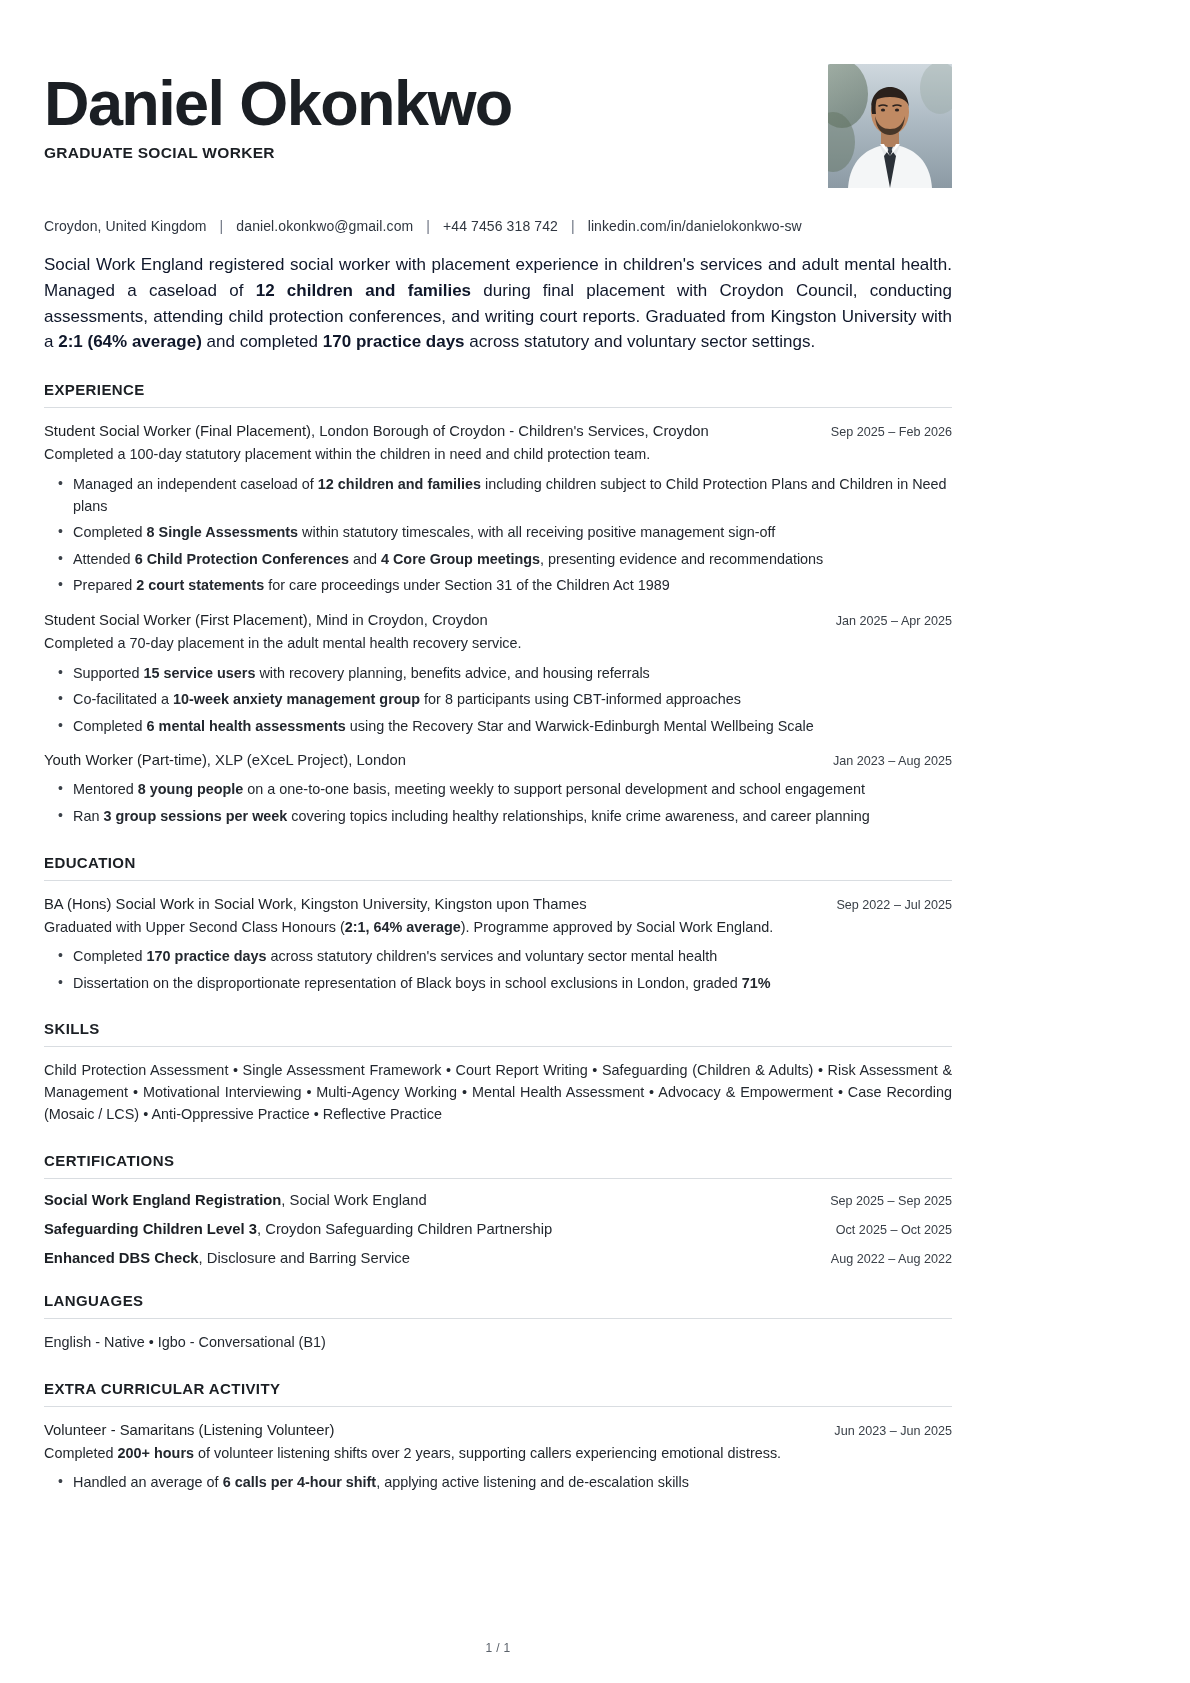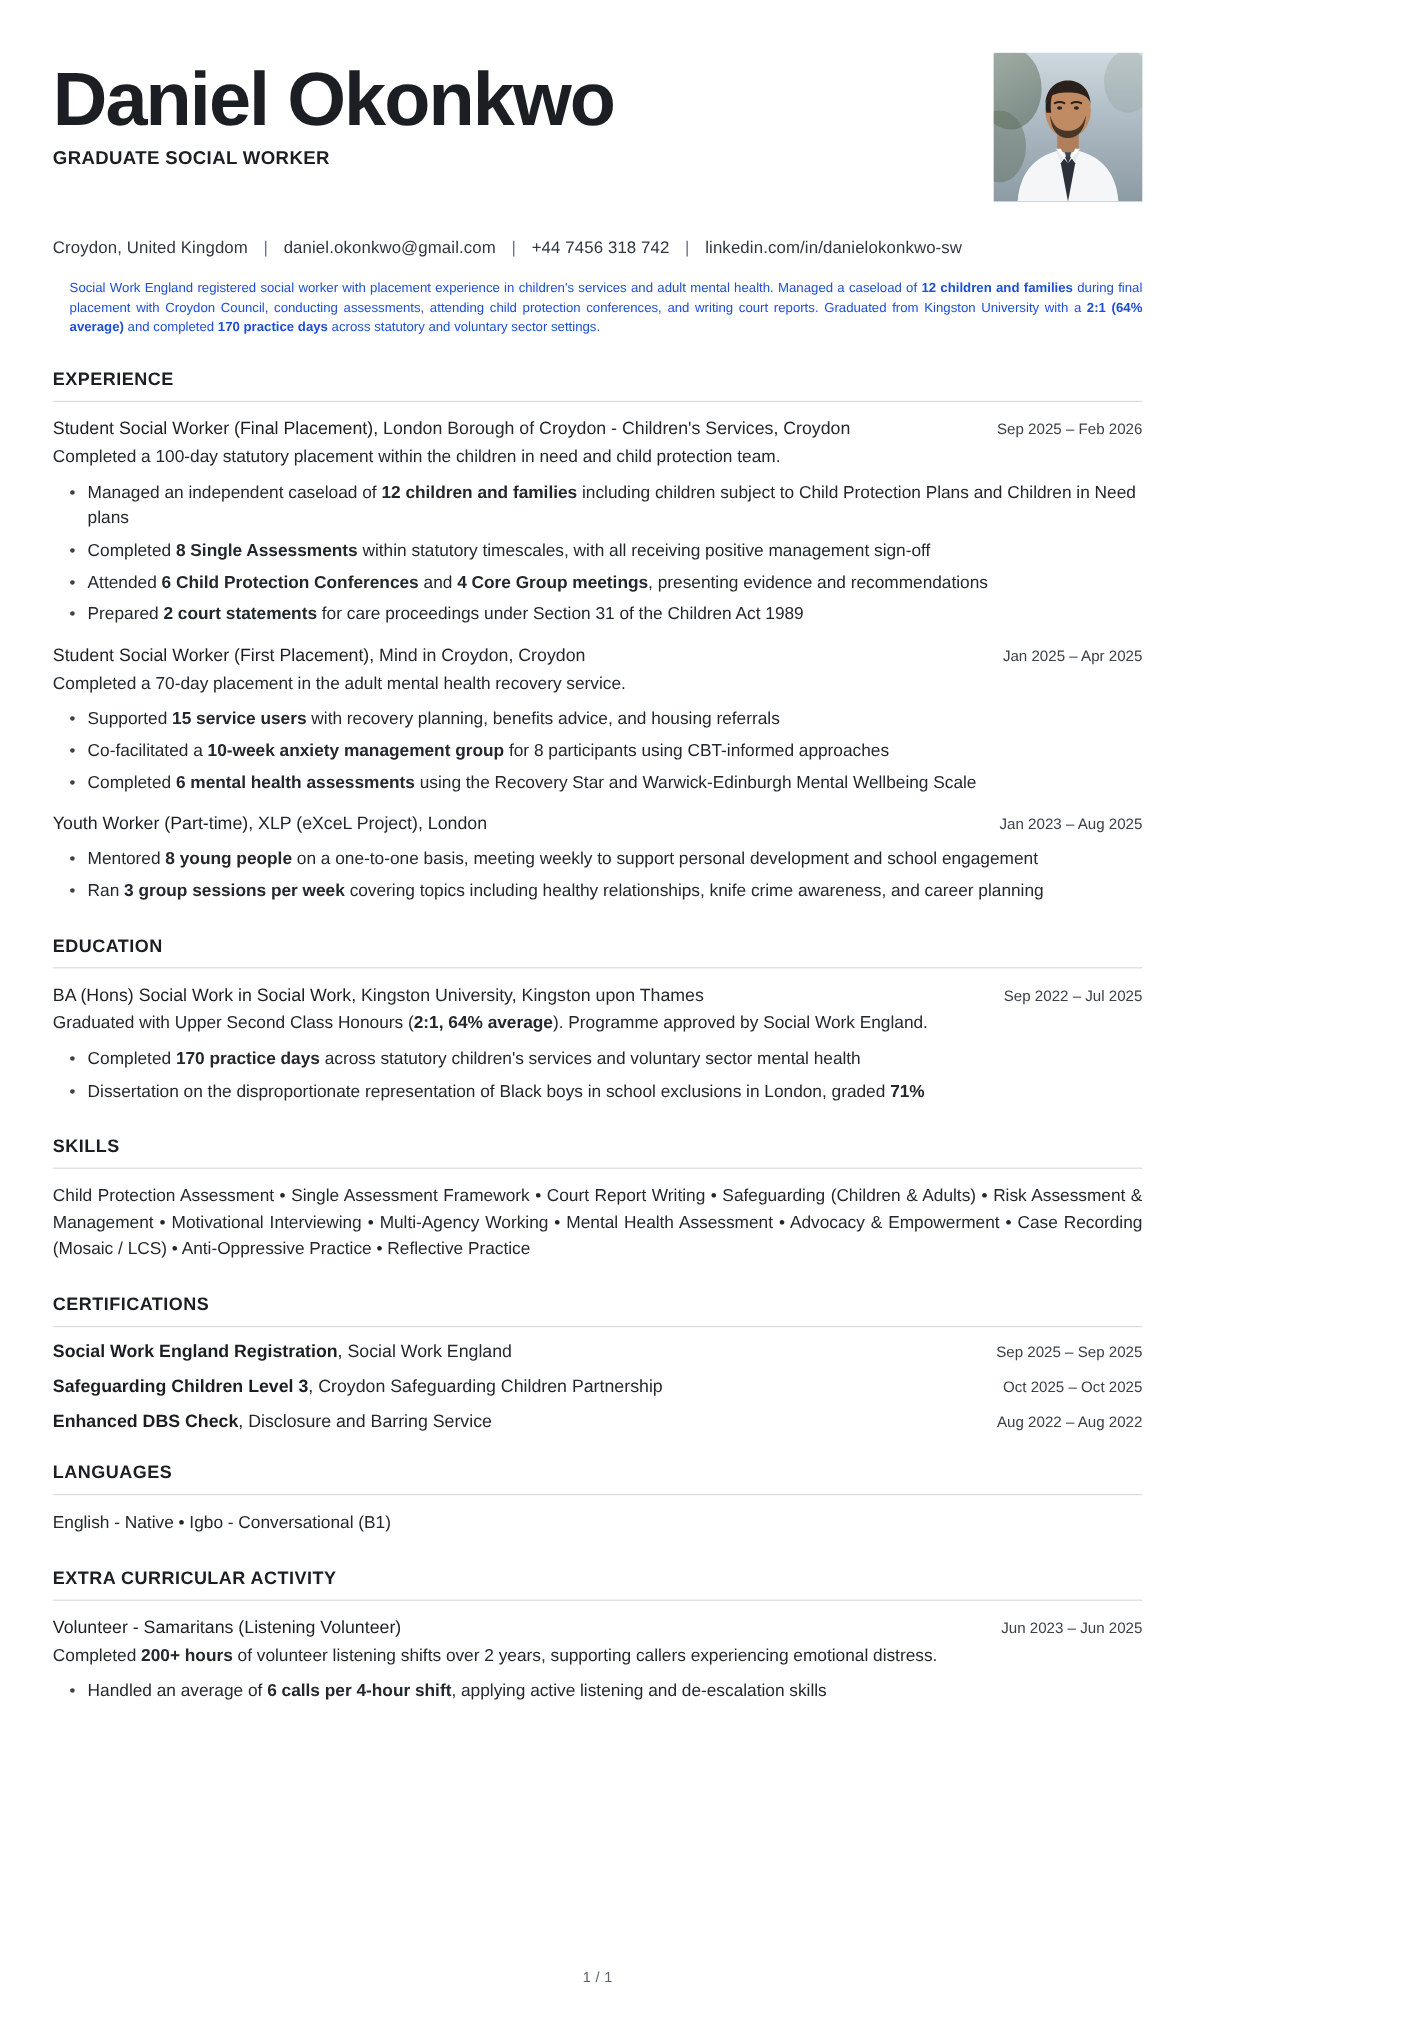--- a/index.html
+++ b/index.html
@@ -13,21 +13,21 @@
     font-family: "Liberation Sans", sans-serif;
     color: #23282f;
     -webkit-font-smoothing: antialiased;
   }
 
   .page {
     position: relative;
     width: 996px;
     min-height: 1683px;
     background: #ffffff;
-    padding: 44px 44px 0 44px;
+    padding: 64px 44px 0 44px;
   }
 
   
   .header {
     display: flex;
     align-items: flex-start;
     justify-content: space-between;
     gap: 24px;
   }
 
@@ -68,25 +68,24 @@
   }
   .contact .sep {
     display: inline-block;
     padding: 0 9px;
     color: #6b7280;
   }
 
   
   .summary {
     margin-top: 18px;
-    font-size: 11px;
+    font-size: 17px;
     line-height: 1.52;
-    color: #1d4ed8;
+    color: #0f172a;
     text-align: justify;
-    margin-left: 14px;
   }
   .summary b { font-weight: 700; }
 
   
   .section { margin-top: 26px; }
 
   .section-title {
     font-size: 15px;
     font-weight: 700;
     letter-spacing: 0.4px;

